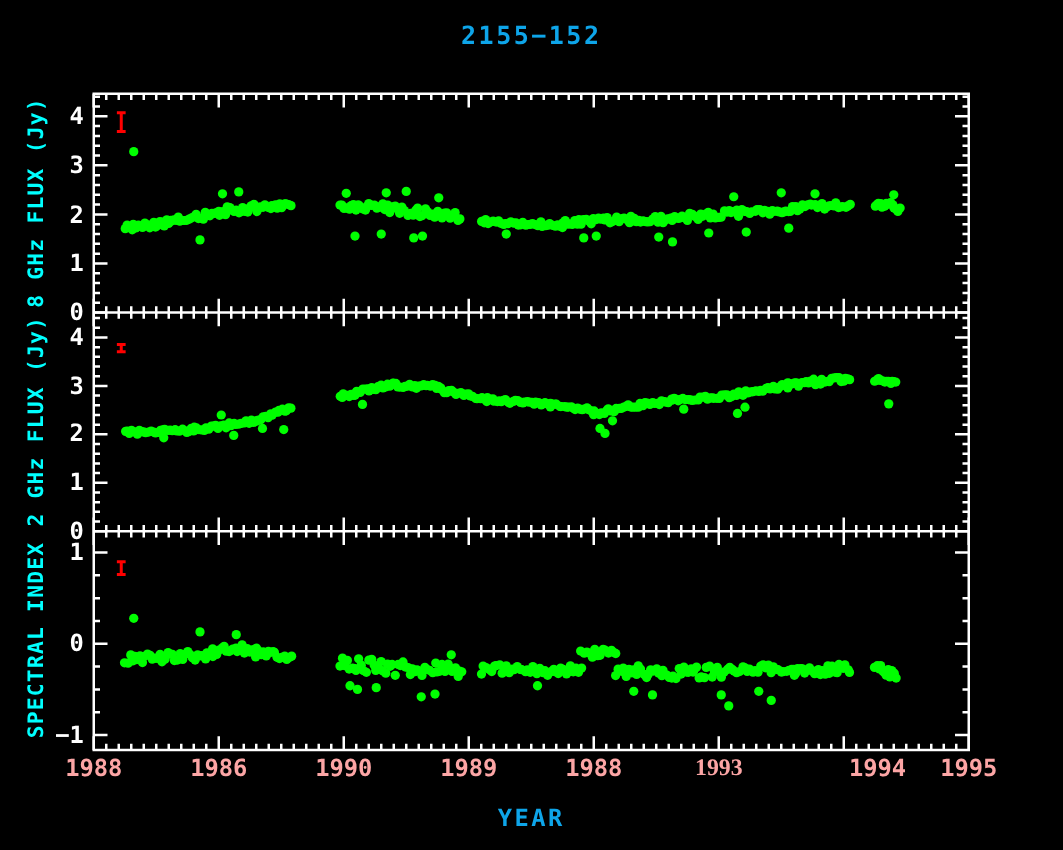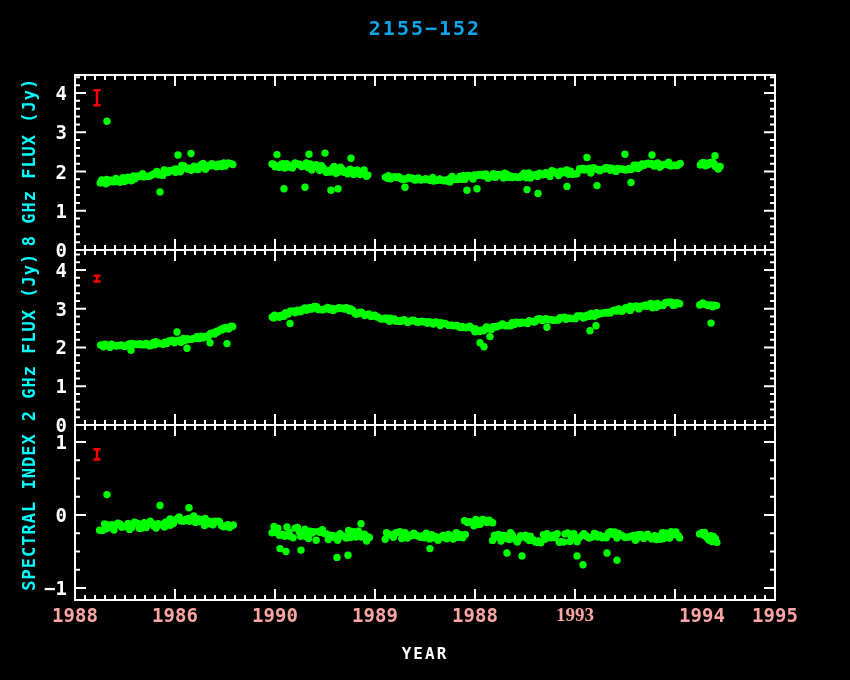--- a/index.html
+++ b/index.html
@@ -3,21 +3,21 @@
 <meta charset="utf-8">
 <style>
   html,body{margin:0;padding:0;background:#000;}
   #window{position:relative;width:850px;height:680px;background:#000;overflow:hidden;
           font-family:"DejaVu Sans Mono","Liberation Mono",monospace;}
   #plot-title{position:absolute;left:75px;width:700px;top:16px;text-align:center;
               color:#0ea5e9;font-size:20px;font-weight:bold;letter-spacing:2px;}
   .y-axis-label{position:absolute;color:#00ffff;font-size:17px;font-weight:bold;
                 white-space:nowrap;transform:translate(-50%,-50%) rotate(-90deg);letter-spacing:1px;}
   #xaxis-label{position:absolute;left:75px;width:700px;top:644px;text-align:center;
-               color:#ffffff;font-size:16px;font-weight:bold;letter-spacing:2px;}
+               color:#0ea5e9;font-size:19px;font-weight:bold;letter-spacing:2px;}
   .x-tick-label{position:absolute;width:72px;text-align:center;top:604px;color:#fca5a5;
                 font-size:19px;font-weight:bold;}
   .y-tick-label{position:absolute;width:34px;text-align:right;color:#fff;
                 font-size:19px;font-weight:bold;line-height:22px;}
   svg{position:absolute;left:0;top:0;}
 </style>
 </head>
 <body>
 
 <div id="window">

